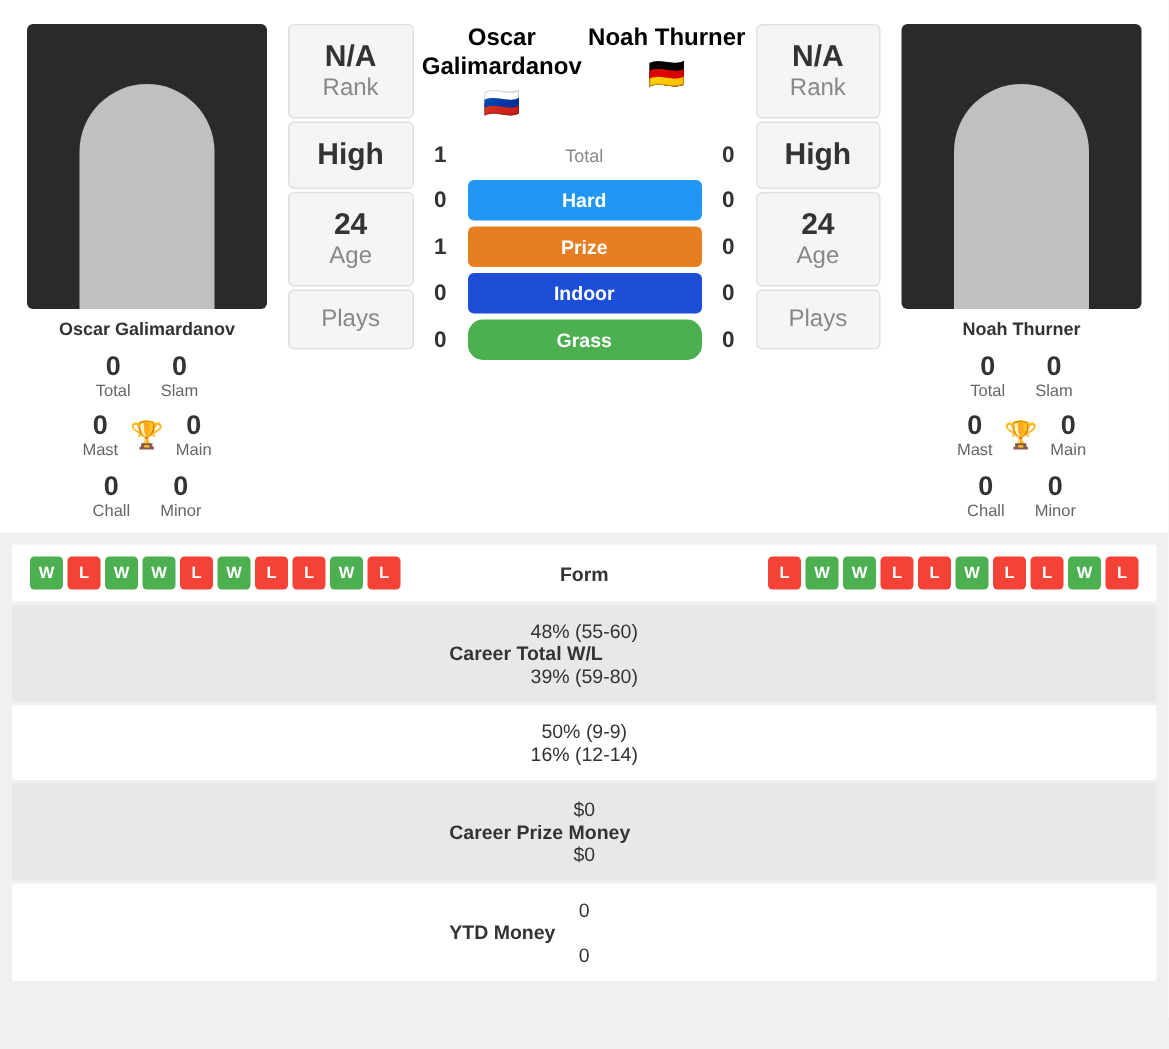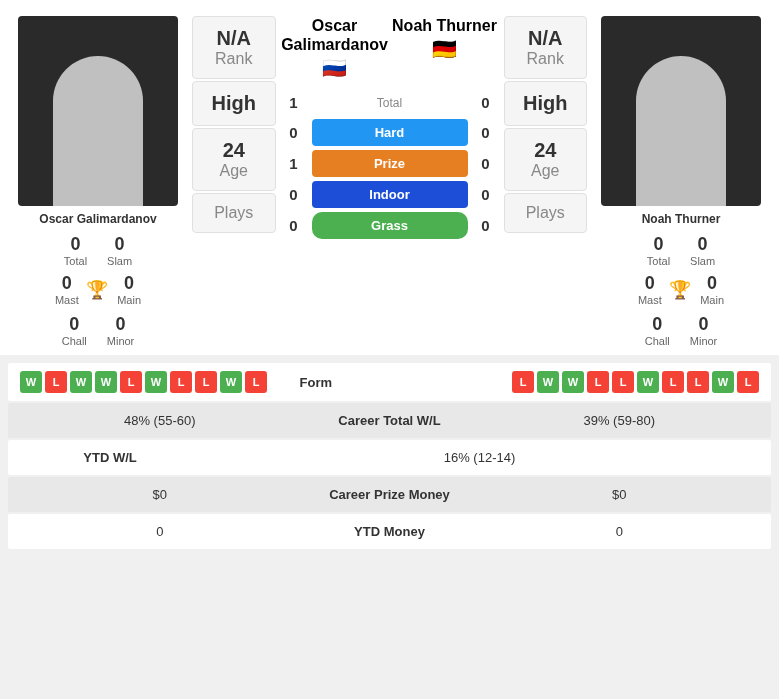--- a/index.html
+++ b/index.html
@@ -225,46 +225,47 @@
       justify-content: center;
       color: #fff;
       font-size: 11px;
       font-weight: 700;
     }
     .badge-w { background: #4CAF50; }
     .badge-l { background: #f44336; }
 
     .form-label {
       width: 180px;
-      text-align: left;
+      text-align: center;
       font-size: 13px;
       font-weight: 700;
       color: #333;
       flex-shrink: 0;
     }
 
     .stats-row {
       display: flex;
       align-items: center;
       padding: 10px 12px;
       background: #e8e8e8;
       margin-bottom: 2px;
       border-radius: 2px;
+      flex-direction: column;
     }
 
     .stats-left {
       flex: 1;
       text-align: center;
       font-size: 13px;
       color: #333;
     }
 
     .stats-center-label {
       width: 180px;
-      text-align: center;
+      text-align: left;
       font-size: 13px;
       font-weight: 700;
       color: #333;
       flex-shrink: 0;
     }
 
     .stats-right {
       flex: 1;
       text-align: center;
       font-size: 13px;
@@ -467,21 +468,21 @@
         </div>
     </div>
 
     <div class="stats-row">
       <div class="stats-left">48% (55-60)</div>
       <div class="stats-center-label">Career Total W/L</div>
       <div class="stats-right">39% (59-80)</div>
     </div>
 
     <div class="stats-row" style="background:#fff;">
-      <div class="stats-center-label">YTD W/L</div>
+      <div class="stats-left">50% (9-9)</div>
       <div class="stats-right">16% (12-14)</div>
     </div>
 
     <div class="stats-row">
       <div class="stats-left">$0</div>
       <div class="stats-center-label">Career Prize Money</div>
       <div class="stats-right">$0</div>
     </div>
 
     <div class="stats-row" style="background:#fff;">

